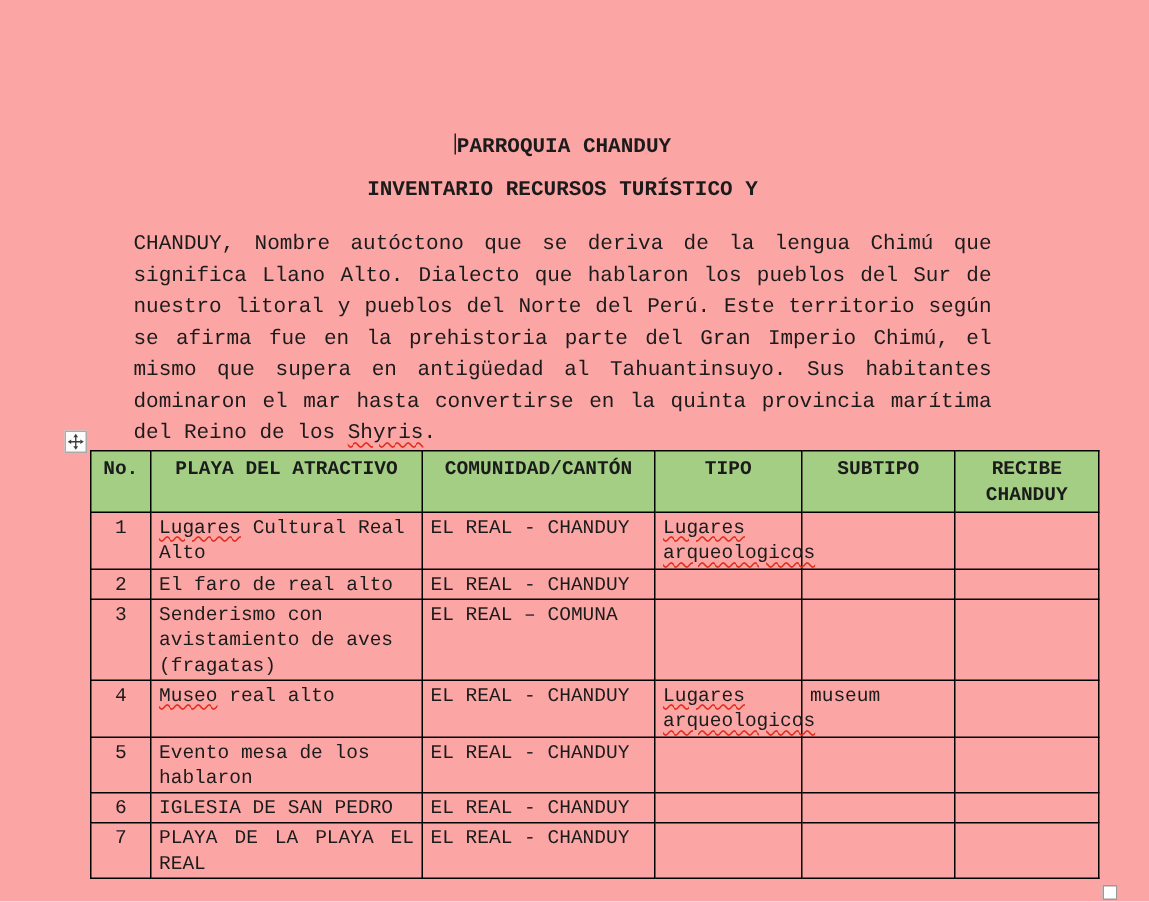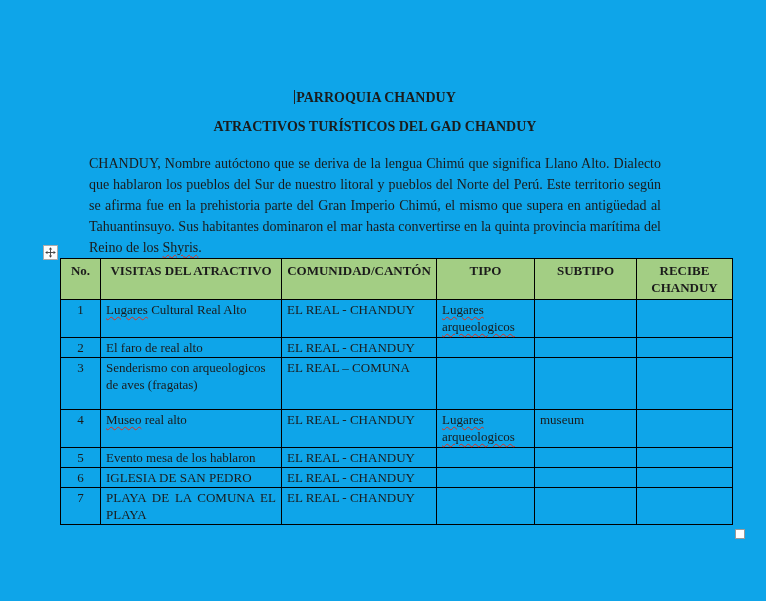--- a/index.html
+++ b/index.html
@@ -1,24 +1,24 @@
 <!DOCTYPE html>
 <html style="--header-bg: #A3CE84; --squiggle: #E0301E;"><head>
 <meta charset="utf-8">
 <style>
   :root { --header-bg: #A3CE84; --squiggle: #E0301E; --text: #1b1b1b; }
   * { margin: 0; padding: 0; box-sizing: border-box; }
   html, body { background: #ffffff; }
   .page {
     position: relative;
     width: 766px; height: 601px;
-    background: #0ea5e9;
+    background: #fca5a5;
     overflow: hidden;
     padding: 88px 105px 0 89px;
-    font-family: Liberation Serif, serif;
+    font-family: Liberation Mono, monospace;
     color: var(--text);
   }
   .title-line {
     text-align: center;
     font-weight: bold; font-size: 14px; line-height: 20px;
     margin-bottom: 9px;
   }
   .cursor {
     display: inline-block; width: 1px; height: 14px;
     background: #222; vertical-align: -2px; margin-right: 1px;
@@ -86,21 +86,21 @@
   }
 </style>
 </head>
 <body>
 
 <div class="page">
 
   <div class="title-line"><span class="cursor"></span><span>PARROQUIA CHANDUY</span></div>
 
   <div class="subtitle">
-    <div>ATRACTIVOS TURÍSTICOS DEL GAD CHANDUY</div>
+    <div>INVENTARIO RECURSOS TURÍSTICO Y</div>
   </div>
 
   <p class="body-text"><span>CHANDUY, Nombre autóctono que se deriva de la lengua Chimú que significa Llano Alto. Dialecto que hablaron los pueblos del Sur de nuestro litoral y pueblos del Norte del Perú. Este territorio según se afirma fue en la prehistoria parte del Gran Imperio Chimú, el mismo que supera en antigüedad al Tahuantinsuyo. Sus habitantes dominaron el mar hasta convertirse en la quinta provincia marítima del Reino de los </span><span class="misspell">Shyris</span><span>.</span></p>
 
 
   <div class="table-wrap">
     <div class="move-handle" title="">
       <svg viewBox="0 0 16 16">
         <g fill="#3c3c3c" stroke="#3c3c3c">
           <line x1="8" y1="3.2" x2="8" y2="12.8" stroke-width="1.3"></line>
@@ -118,21 +118,21 @@
         <col>
           <col>
           <col>
           <col>
           <col>
           <col>
       </colgroup>
       <thead>
         <tr>
             <th>No.</th>
-            <th>VISITAS DEL ATRACTIVO</th>
+            <th>PLAYA DEL ATRACTIVO</th>
             <th>COMUNIDAD/CANTÓN</th>
             <th>TIPO</th>
             <th>SUBTIPO</th>
             <th>RECIBE CHANDUY</th>
           </tr>
       </thead>
       <tbody>
           <tr>
             <td class="col-no">1</td>
             <td><span class="misspell">Lugares</span> <span>Cultural</span> <span>Real</span> <span>Alto</span></td>
@@ -144,21 +144,21 @@
           <tr>
             <td class="col-no">2</td>
             <td>El faro de real alto</td>
             <td>EL REAL - CHANDUY</td>
             <td></td>
             <td></td>
             <td></td>
           </tr>
           <tr>
             <td class="col-no">3</td>
-            <td>Senderismo con arqueologicos de aves (fragatas)</td>
+            <td>Senderismo con avistamiento de aves (fragatas)</td>
             <td>EL REAL – COMUNA</td>
             <td></td>
             <td></td>
             <td></td>
           </tr>
           <tr>
             <td class="col-no">4</td>
             <td><span class="misspell">Museo</span> <span>real</span> <span>alto</span></td>
             <td>EL REAL - CHANDUY</td>
             <td><span class="misspell">Lugares</span> <span class="misspell">arqueologicos</span></td>
@@ -176,21 +176,21 @@
           <tr>
             <td class="col-no">6</td>
             <td>IGLESIA DE SAN PEDRO</td>
             <td>EL REAL - CHANDUY</td>
             <td></td>
             <td></td>
             <td></td>
           </tr>
           <tr>
             <td class="col-no">7</td>
-            <td>PLAYA DE LA COMUNA EL PLAYA</td>
+            <td>PLAYA DE LA PLAYA EL REAL</td>
             <td>EL REAL - CHANDUY</td>
             <td></td>
             <td></td>
             <td></td>
           </tr>
         </tbody>
     </table>
 
     <div class="resize-handle"></div>
   </div>

